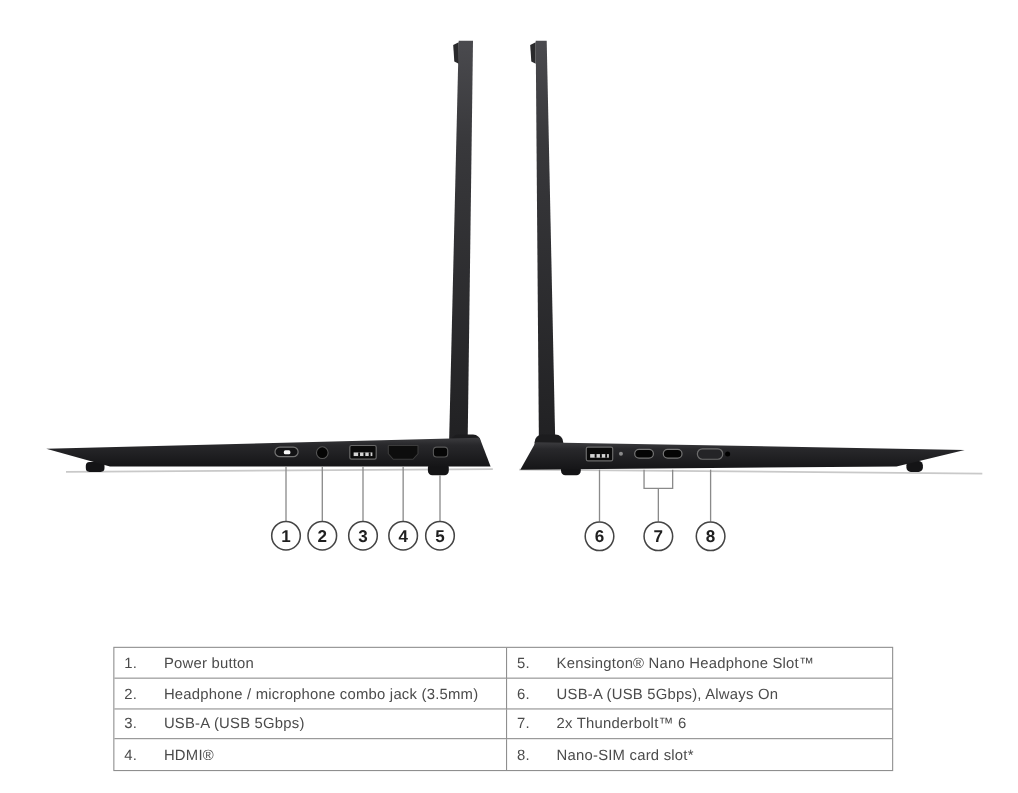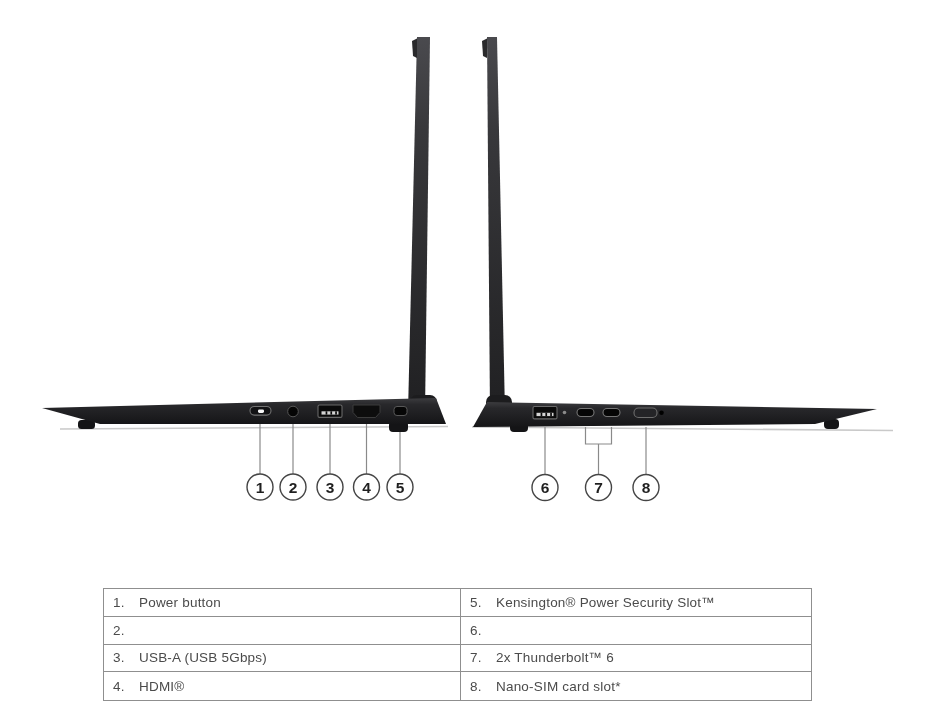--- a/index.html
+++ b/index.html
@@ -19,21 +19,21 @@
     grid-auto-flow:column;background:#fff;
   }
   .legend-cell{
     display:flex;align-items:center;box-sizing:border-box;
     padding-left:9px;border-bottom:1px solid #8f8f8f;
     color:#4b4b4b;font-size:13.5px;letter-spacing:0.2px;white-space:nowrap;
   }
   .legend-cell:nth-child(4n){border-bottom:none;}
   .legend-cell:nth-child(n+5){border-left:1px solid #8f8f8f;}
   .legend-num{display:inline-block;width:26px;flex:0 0 26px;}
-  .legend-label{display:inline-block;}
+  .legend-label{display:inline-block;margin-left:10px;}
 </style>
 </head>
 <body>
 
 <svg class="diagram-svg" width="925" height="565" viewBox="0 0 925 565">
   <defs>
     <linearGradient id="baseGrad" x1="0" y1="0" x2="0" y2="1">
       <stop offset="0" stop-color="#3c3c3f"></stop>
       <stop offset="0.25" stop-color="#28282b"></stop>
       <stop offset="1" stop-color="#151517"></stop>
@@ -151,35 +151,37 @@
   </g>
 </svg>
 
 <div class="legend-table">
   <div class="legend-cell">
     <span class="legend-num">1.</span>
     <span class="legend-label">Power button</span>
   </div>
   <div class="legend-cell">
     <span class="legend-num">2.</span>
+    <span class="legend-label">Headphone / microphone combo jack (3.5mm)</span>
   </div>
   <div class="legend-cell">
     <span class="legend-num">3.</span>
     <span class="legend-label">USB-A (USB 5Gbps)</span>
   </div>
   <div class="legend-cell">
     <span class="legend-num">4.</span>
     <span class="legend-label">HDMI®</span>
   </div>
   <div class="legend-cell">
     <span class="legend-num">5.</span>
-    <span class="legend-label">Kensington® Power Security Slot™</span>
+    <span class="legend-label">Kensington® Nano Headphone Slot™</span>
   </div>
   <div class="legend-cell">
     <span class="legend-num">6.</span>
+    <span class="legend-label">USB-A (USB 5Gbps), Always On</span>
   </div>
   <div class="legend-cell">
     <span class="legend-num">7.</span>
     <span class="legend-label">2x Thunderbolt™ 6</span>
   </div>
   <div class="legend-cell">
     <span class="legend-num">8.</span>
     <span class="legend-label">Nano-SIM card slot*</span>
   </div>
 </div>

